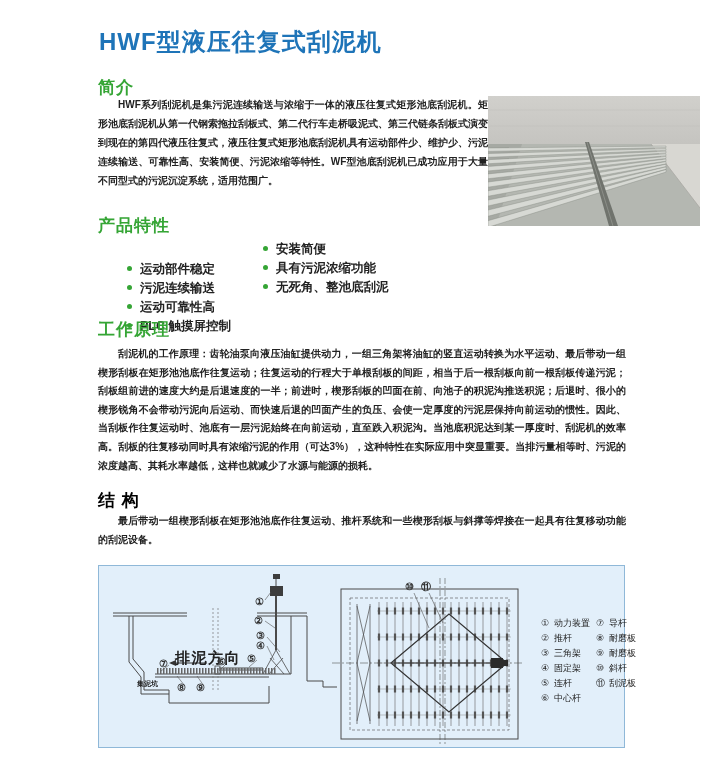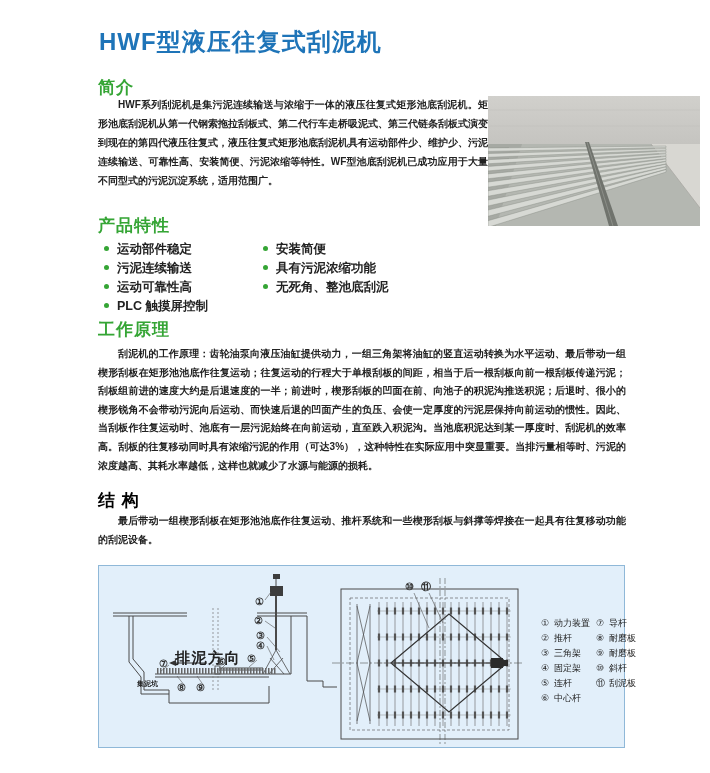--- a/index.html
+++ b/index.html
@@ -58,21 +58,21 @@
   <rect x="0" y="48" width="212" height="82" fill="#b4b7b1"></rect>
   <polygon points="0,48 34,48 8,130 0,130" fill="#a6a9a3"></polygon>
   <polygon points="163,48 212,48 212,112" fill="#d8d7d2"></polygon>
   <line x1="163" y1="48" x2="212" y2="112" stroke="#a9a8a3" stroke-width="0.8"></line>
   <path id="photo-beams" fill="#d7d9d4" stroke="#878a84" stroke-width="0.4" d="M0,52 L178,50 L178,51.6 L0,55.4 Z M0,57.52 L178,52.6 L178,54.32 L0,61.27 Z M0,63.68 L178,55.2 L178,57.040000000000006 L0,67.78 Z M0,70.47999999999999 L178,57.8 L178,59.76 L0,74.92999999999999 Z M0,77.92 L178,60.4 L178,62.48 L0,82.72000000000001 Z M0,86 L178,63 L178,65.19999999999999 L0,91.15 Z M0,94.72 L178,65.6 L178,67.91999999999999 L0,100.22 Z M0,104.08000000000001 L178,68.2 L178,70.64 L0,109.93000000000002 Z M0,114.08 L178,70.8 L178,73.35999999999999 L0,120.28 Z M0,124.72000000000001 L178,73.4 L178,76.08 L0,131.27 Z "></path>
   <polygon points="97,46 101,46 130,130 121,130" fill="#70736d"></polygon>
   <line x1="99" y1="46" x2="125" y2="130" stroke="#8b8e88" stroke-width="1"></line>
 </svg>
 
 <div class="abs sec-h" style="left: 98px; top: 214px; color: rgb(53, 165, 53);">产品特性</div>
-<div class="abs feat-col" style="left:104px;">
+<div class="abs feat-col" style="left:127px;margin-top:20px;">
   <div class="feat"><span class="dot"></span><span>运动部件稳定</span></div>
   <div class="feat"><span class="dot"></span><span>污泥连续输送</span></div>
   <div class="feat"><span class="dot"></span><span>运动可靠性高</span></div>
   <div class="feat"><span class="dot"></span><span>PLC 触摸屏控制</span></div>
 </div>
 <div class="abs feat-col" style="left:263px;">
   <div class="feat"><span class="dot"></span><span>安装简便</span></div>
   <div class="feat"><span class="dot"></span><span>具有污泥浓缩功能</span></div>
   <div class="feat"><span class="dot"></span><span>无死角、整池底刮泥</span></div>
 </div>

